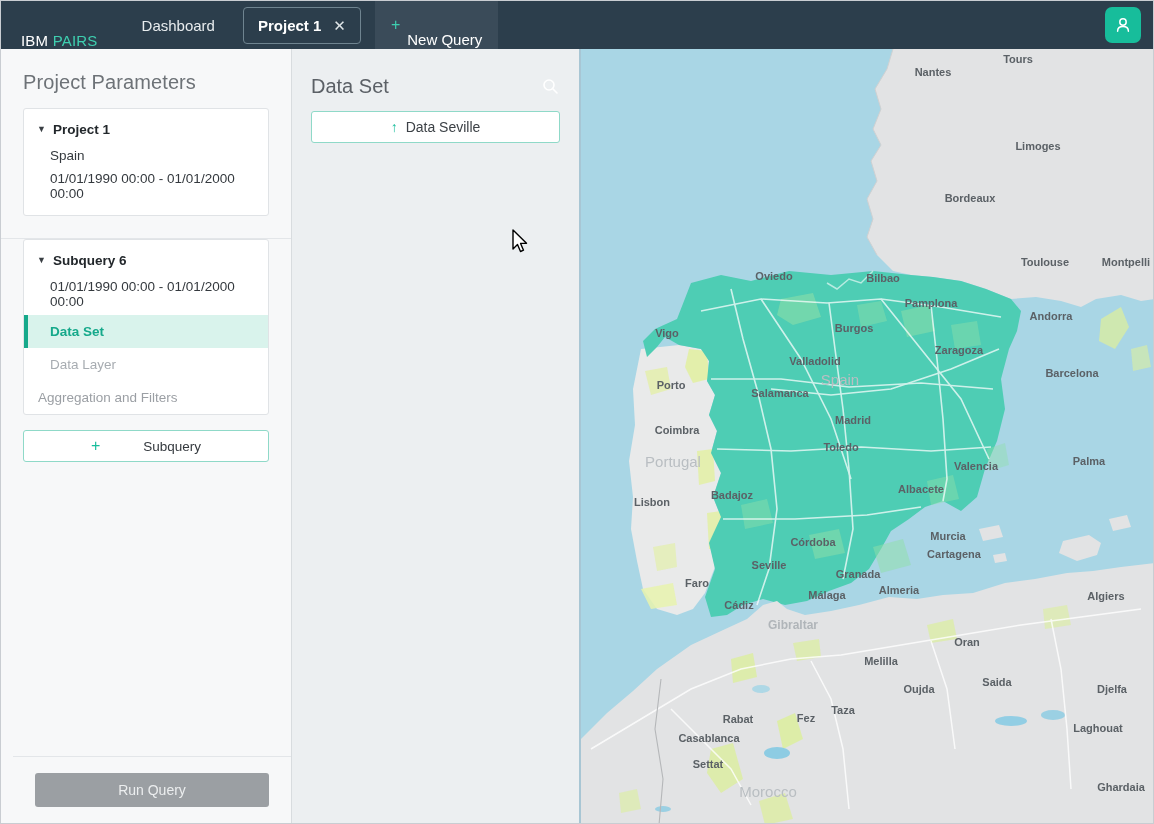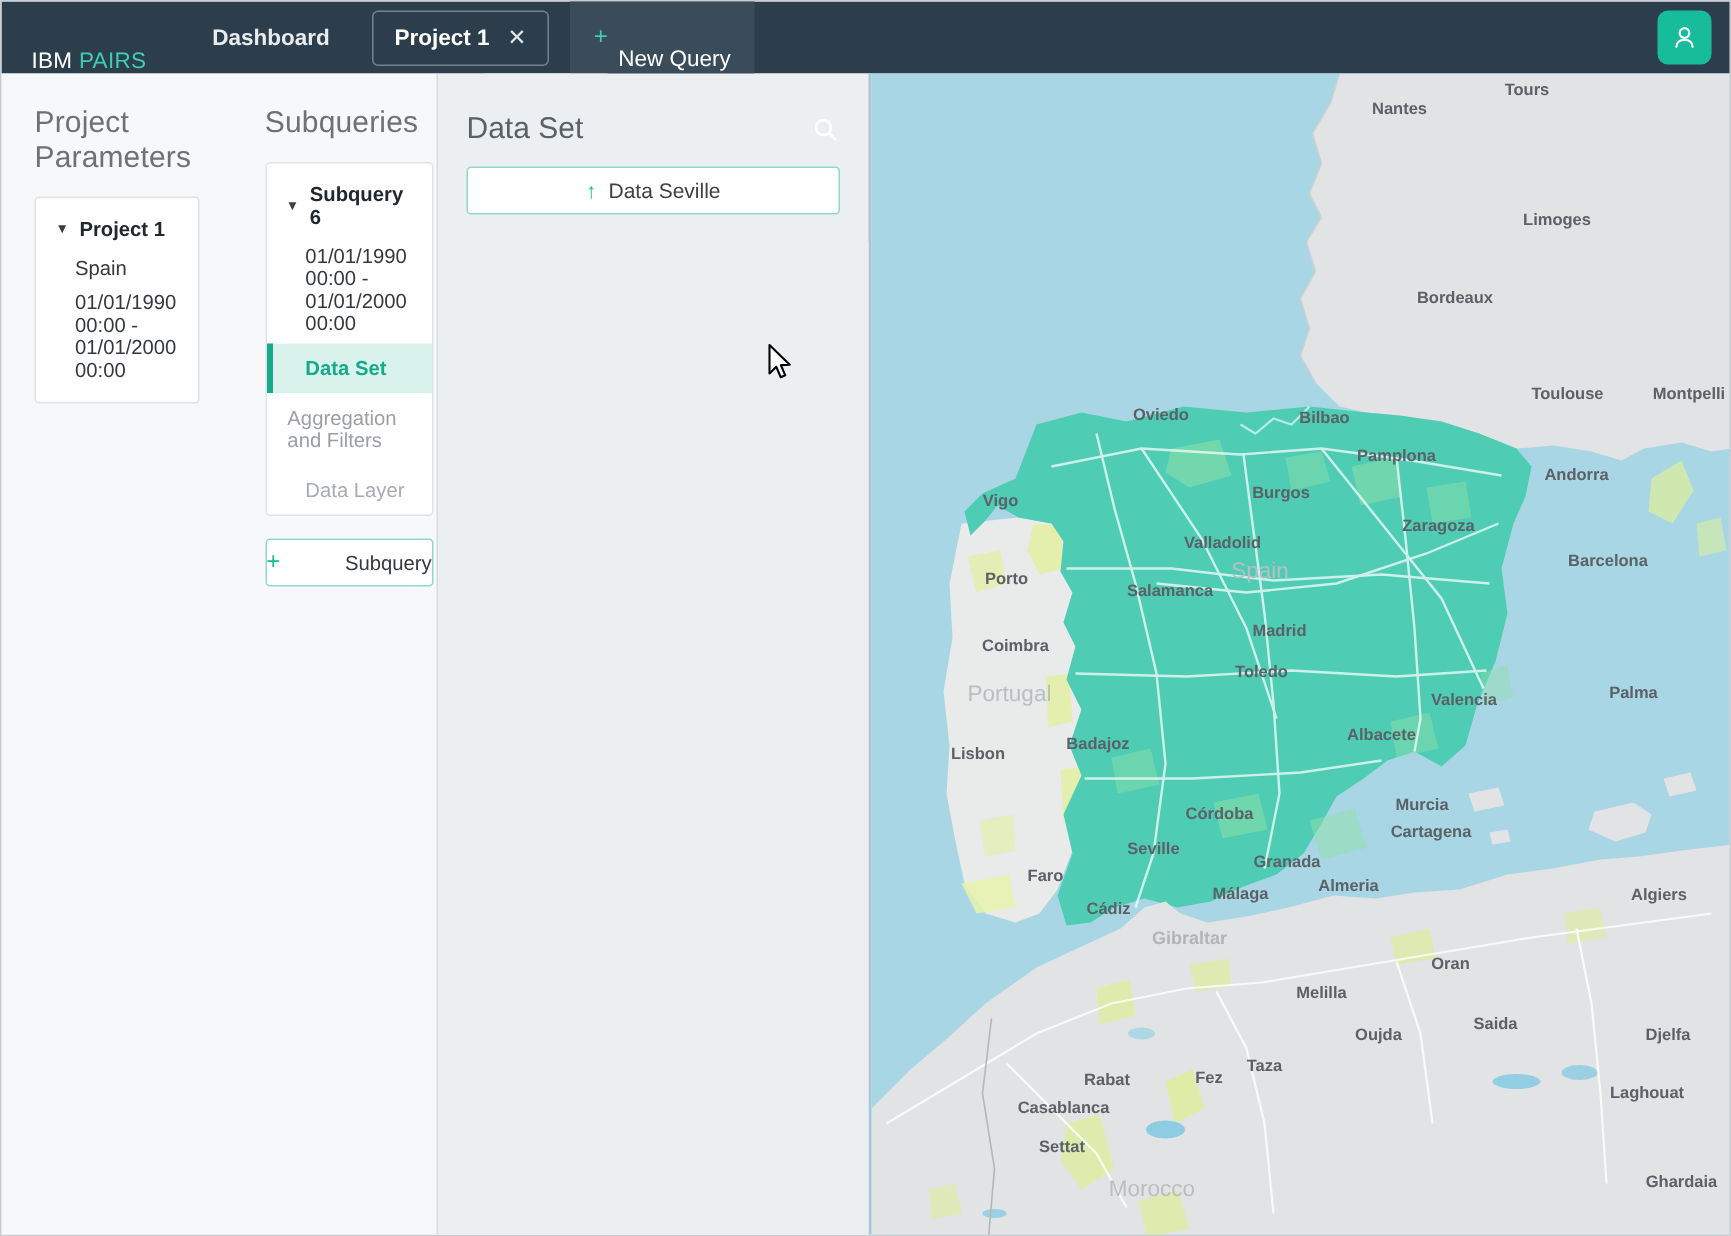--- a/index.html
+++ b/index.html
@@ -25,21 +25,21 @@
     display: flex; align-items: center;
     padding: 0 14px 0 20px;
   }
   .brand {
     font-size: 15px; letter-spacing: .2px;
     color: #ffffff; font-weight: 400;
     margin-right: 34px; white-space: nowrap; margin-top: 30px;
   }
   .brand .pairs { color: #3ecfb0; }
   .nav-link {
-    font-size: 15px; color: #e8ecee; font-weight: 700;
+    font-size: 15px; color: #e8ecee; font-weight: 400;
     padding: 6px 10px; margin-right: 18px; white-space: nowrap;
     cursor: pointer;
   }
   .tab-chip {
     display: flex; align-items: center; gap: 12px;
     border: 1px solid #6f8490; border-radius: 4px;
     padding: 9px 14px; margin-right: 14px;
     background: transparent; cursor: pointer;
   }
   .tab-chip .tab-label {
@@ -64,21 +64,21 @@
     display: flex; align-items: center; justify-content: center;
     cursor: pointer;
   }
 
   
   .left-panel {
     position: absolute; top: 48px; left: 0;
     width: 291px; height: 776px;
     background: #f7f8f9;
     border-right: 1px solid #d8dcdf;
-    display: flex; flex-direction: row;
+    display: flex; flex-direction: column;
   }
   .panel-section { padding: 0 22px; }
   .section-title {
     font-size: 20px; color: #6d7277; font-weight: 400;
     padding: 22px 0 14px 0; letter-spacing: .1px;
   }
   .card {
     background: #ffffff;
     border: 1px solid #e0e3e6;
     border-radius: 3px;
@@ -225,30 +225,29 @@
           <span class="card-head-label">Project 1</span>
         </div>
         <div class="card-row">Spain</div>
         <div class="card-row last">01/01/1990 00:00 - 01/01/2000 00:00</div>
       </div>
     </div>
 
     <div class="divider"></div>
 
     <div class="panel-section">
-      <div class="section-title">Subqueries</div>
       <div class="card">
         <div class="card-head">
           <span class="caret">▼</span>
           <span class="card-head-label">Subquery 6</span>
         </div>
         <div class="sq-item dates">01/01/1990 00:00 - 01/01/2000 00:00</div>
         <div class="sq-item active">Data Set</div>
+        <div class="sq-item muted">Data Layer</div>
         <div class="sq-item muted2">Aggregation and Filters</div>
-        <div class="sq-item muted">Data Layer</div>
       </div>
       <div class="outline-btn">
         <span class="ob-plus">+</span>
         <span class="ob-label">Subquery</span>
       </div>
     </div>
 
     <div class="left-spacer"></div>
 
     <div class="run-wrap">

